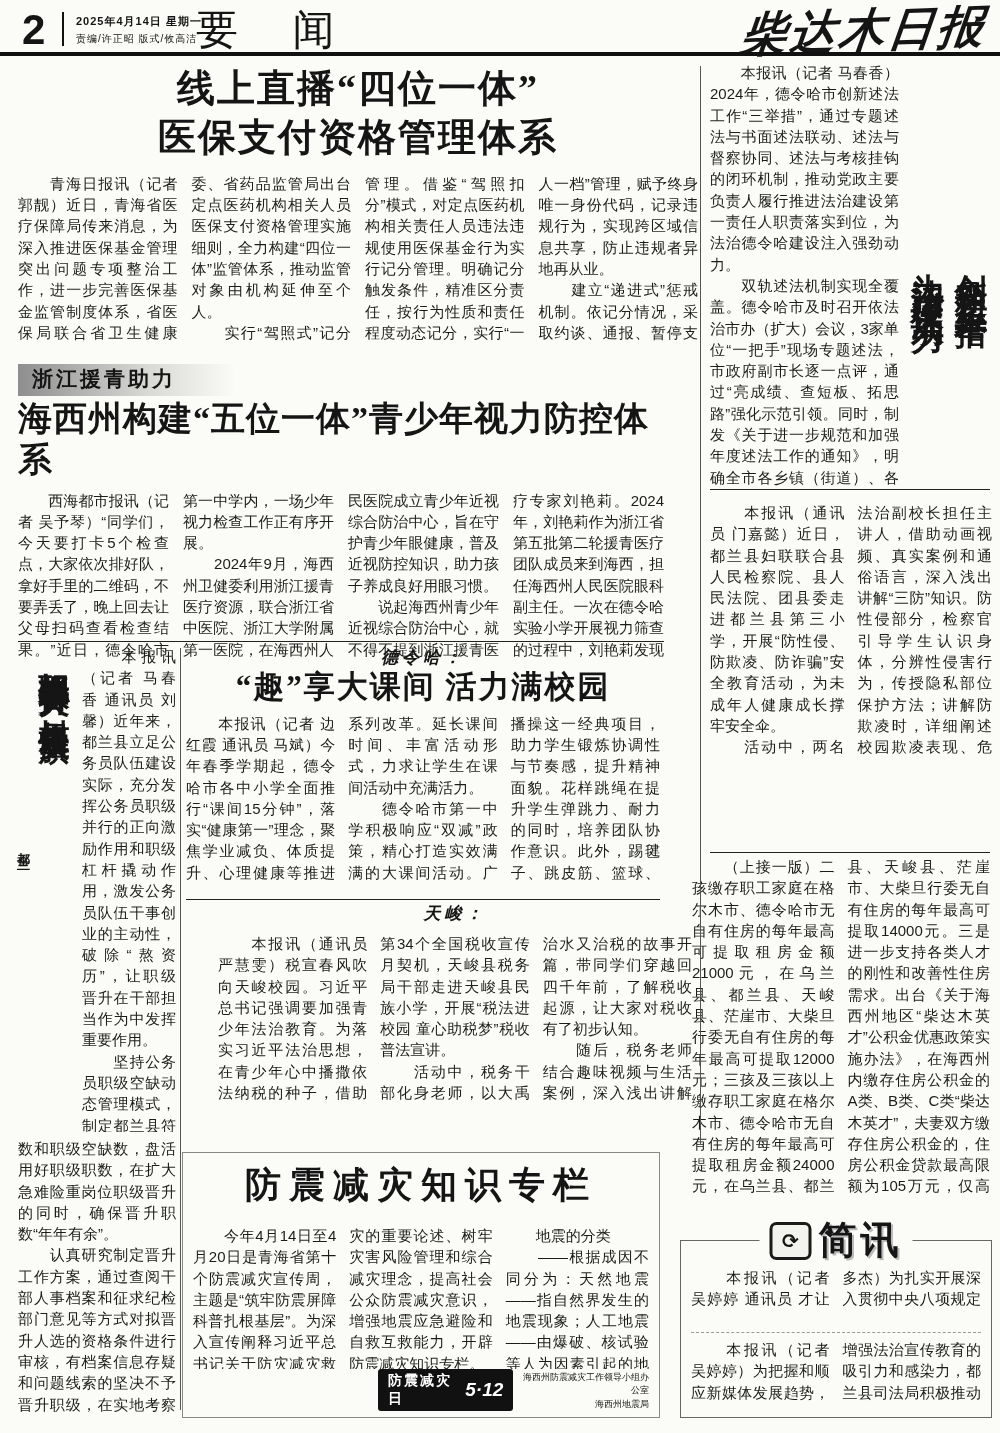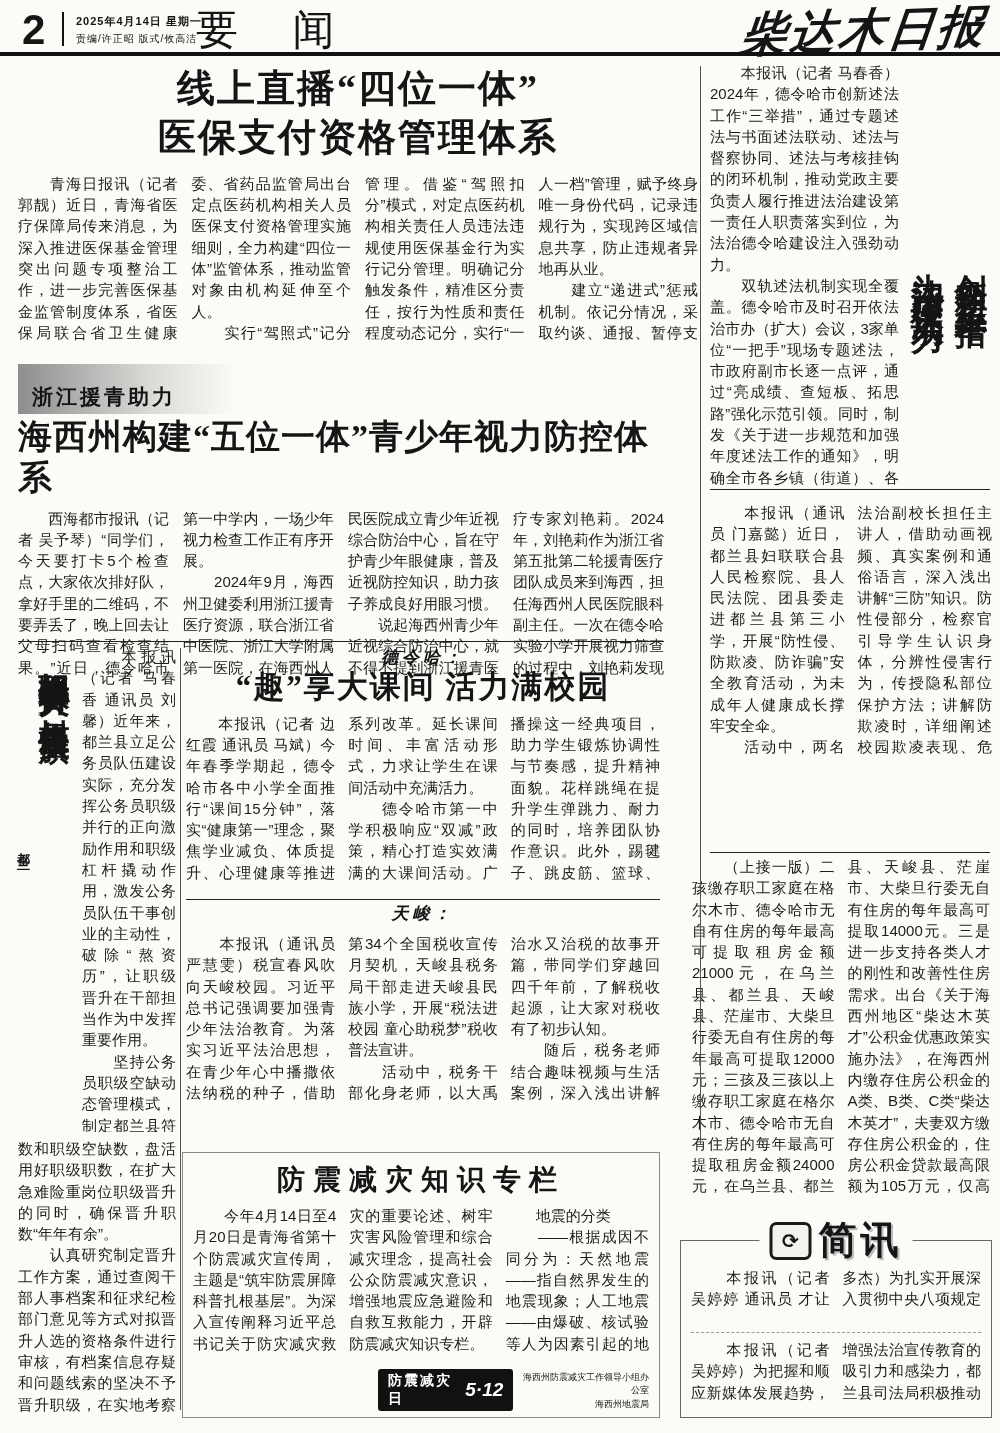--- a/index.html
+++ b/index.html
@@ -31,21 +31,21 @@
   .a-yibao{position:absolute;left:18px;top:64px;width:680px;height:300px;}
   .a-yibao .ttl{font-size:38px;font-weight:900;text-align:center;line-height:1.3;letter-spacing:2px;}
   .a-yibao .bd{margin-top:10px;height:186px;}
   
   .a-shufa{position:absolute;left:710px;top:62px;width:282px;height:424px;display:flex;}
   .a-shufa .bd{flex:1;height:424px;}
   .a-shufa .vttl{writing-mode:vertical-rl;font-size:33px;font-weight:900;line-height:1.32;
                  letter-spacing:6px;margin-left:6px;height:424px;text-align:center;}
   
   .a-shili{position:absolute;left:18px;top:364px;width:646px;height:276px;}
-  .eyebrow{display:inline-block;font-size:21px;font-weight:bold;letter-spacing:3px;padding:19px 60px 3px 14px;
+  .eyebrow{display:inline-block;font-size:21px;font-weight:bold;letter-spacing:3px;padding:1px 60px 3px 14px;
            background:linear-gradient(90deg,#8e8e8e,#d9d9d6 60%,#fbfbf7);}
   .a-shili .ttl{font-size:34px;font-weight:900;letter-spacing:1px;margin-top:3px;line-height:1.2;}
   .a-shili .bd{margin-top:9px;height:188px;}
   
   .a-sanfang{position:absolute;left:710px;top:494px;width:282px;height:356px;}
   .a-sanfang .ttl{font-size:31px;font-weight:900;text-align:center;line-height:1.35;letter-spacing:2px;}
   .a-sanfang .bd{margin-top:8px;height:258px;}
   
   .a-doulan{position:absolute;left:18px;top:646px;width:158px;height:766px;}
   .a-doulan .vlabel{position:absolute;left:-4px;top:196px;writing-mode:vertical-rl;font-size:13px;
@@ -53,29 +53,29 @@
   .a-doulan .vttl{position:absolute;left:12px;top:2px;height:486px;writing-mode:vertical-rl;
                   font-size:31px;font-weight:900;line-height:1.5;letter-spacing:2px;}
   .a-doulan .bd1{position:absolute;left:64px;top:0;width:94px;height:486px;}
   .a-doulan .bd2{position:absolute;left:0;top:492px;width:158px;height:274px;}
   
   .a-mid{position:absolute;left:186px;width:474px;}
   .a-mid .lbl{text-align:center;font-size:17px;font-weight:bold;font-style:italic;letter-spacing:4px;}
   .a-mid .ttl{text-align:center;font-size:31px;font-weight:900;letter-spacing:2px;line-height:1.15;}
   .a-delingha{top:646px;height:252px;}
   .a-delingha .bd{margin-top:8px;height:178px;}
-  .a-tianjun{top:902px;height:242px;}
+  .a-tianjun{top:902px;height:242px;margin-left:32px;}
   .a-tianjun .bd{margin-top:8px;height:172px;}
   
   .a-gjj{position:absolute;left:692px;top:856px;width:298px;height:346px;}
   .a-gjj .bd{height:346px;}
   
   .a-fz{position:absolute;left:182px;top:1152px;width:478px;height:266px;border:1px solid #888;
         background:#fbfbf7;box-sizing:border-box;padding:6px 10px;}
-  .a-fz .ttl{text-align:center;font-size:28px;font-weight:900;letter-spacing:8px;margin:2px 0 6px 0;}
+  .a-fz .ttl{text-align:center;font-size:36px;font-weight:900;letter-spacing:8px;margin:2px 0 15px 0;}
   .a-fz .bd{height:168px;}
   .fz-bottom{position:absolute;left:10px;right:10px;bottom:6px;display:flex;align-items:flex-end;
              justify-content:space-between;background:#fbfbf7;}
   .fz-badge{display:inline-flex;align-items:center;background:#111;color:#fff;border-radius:3px;
             padding:3px 10px;gap:8px;margin-left:185px;}
   .fz-badge .t1{font-size:14px;font-weight:bold;letter-spacing:2px;}
   .fz-badge .t2{font-size:19px;font-weight:900;font-style:italic;}
   .fz-foot{font-size:9px;text-align:right;line-height:1.5;background:#fbfbf7;padding-left:4px;}
   
   .a-jx{position:absolute;left:680px;top:1240px;width:312px;height:178px;border:1px solid #666;

